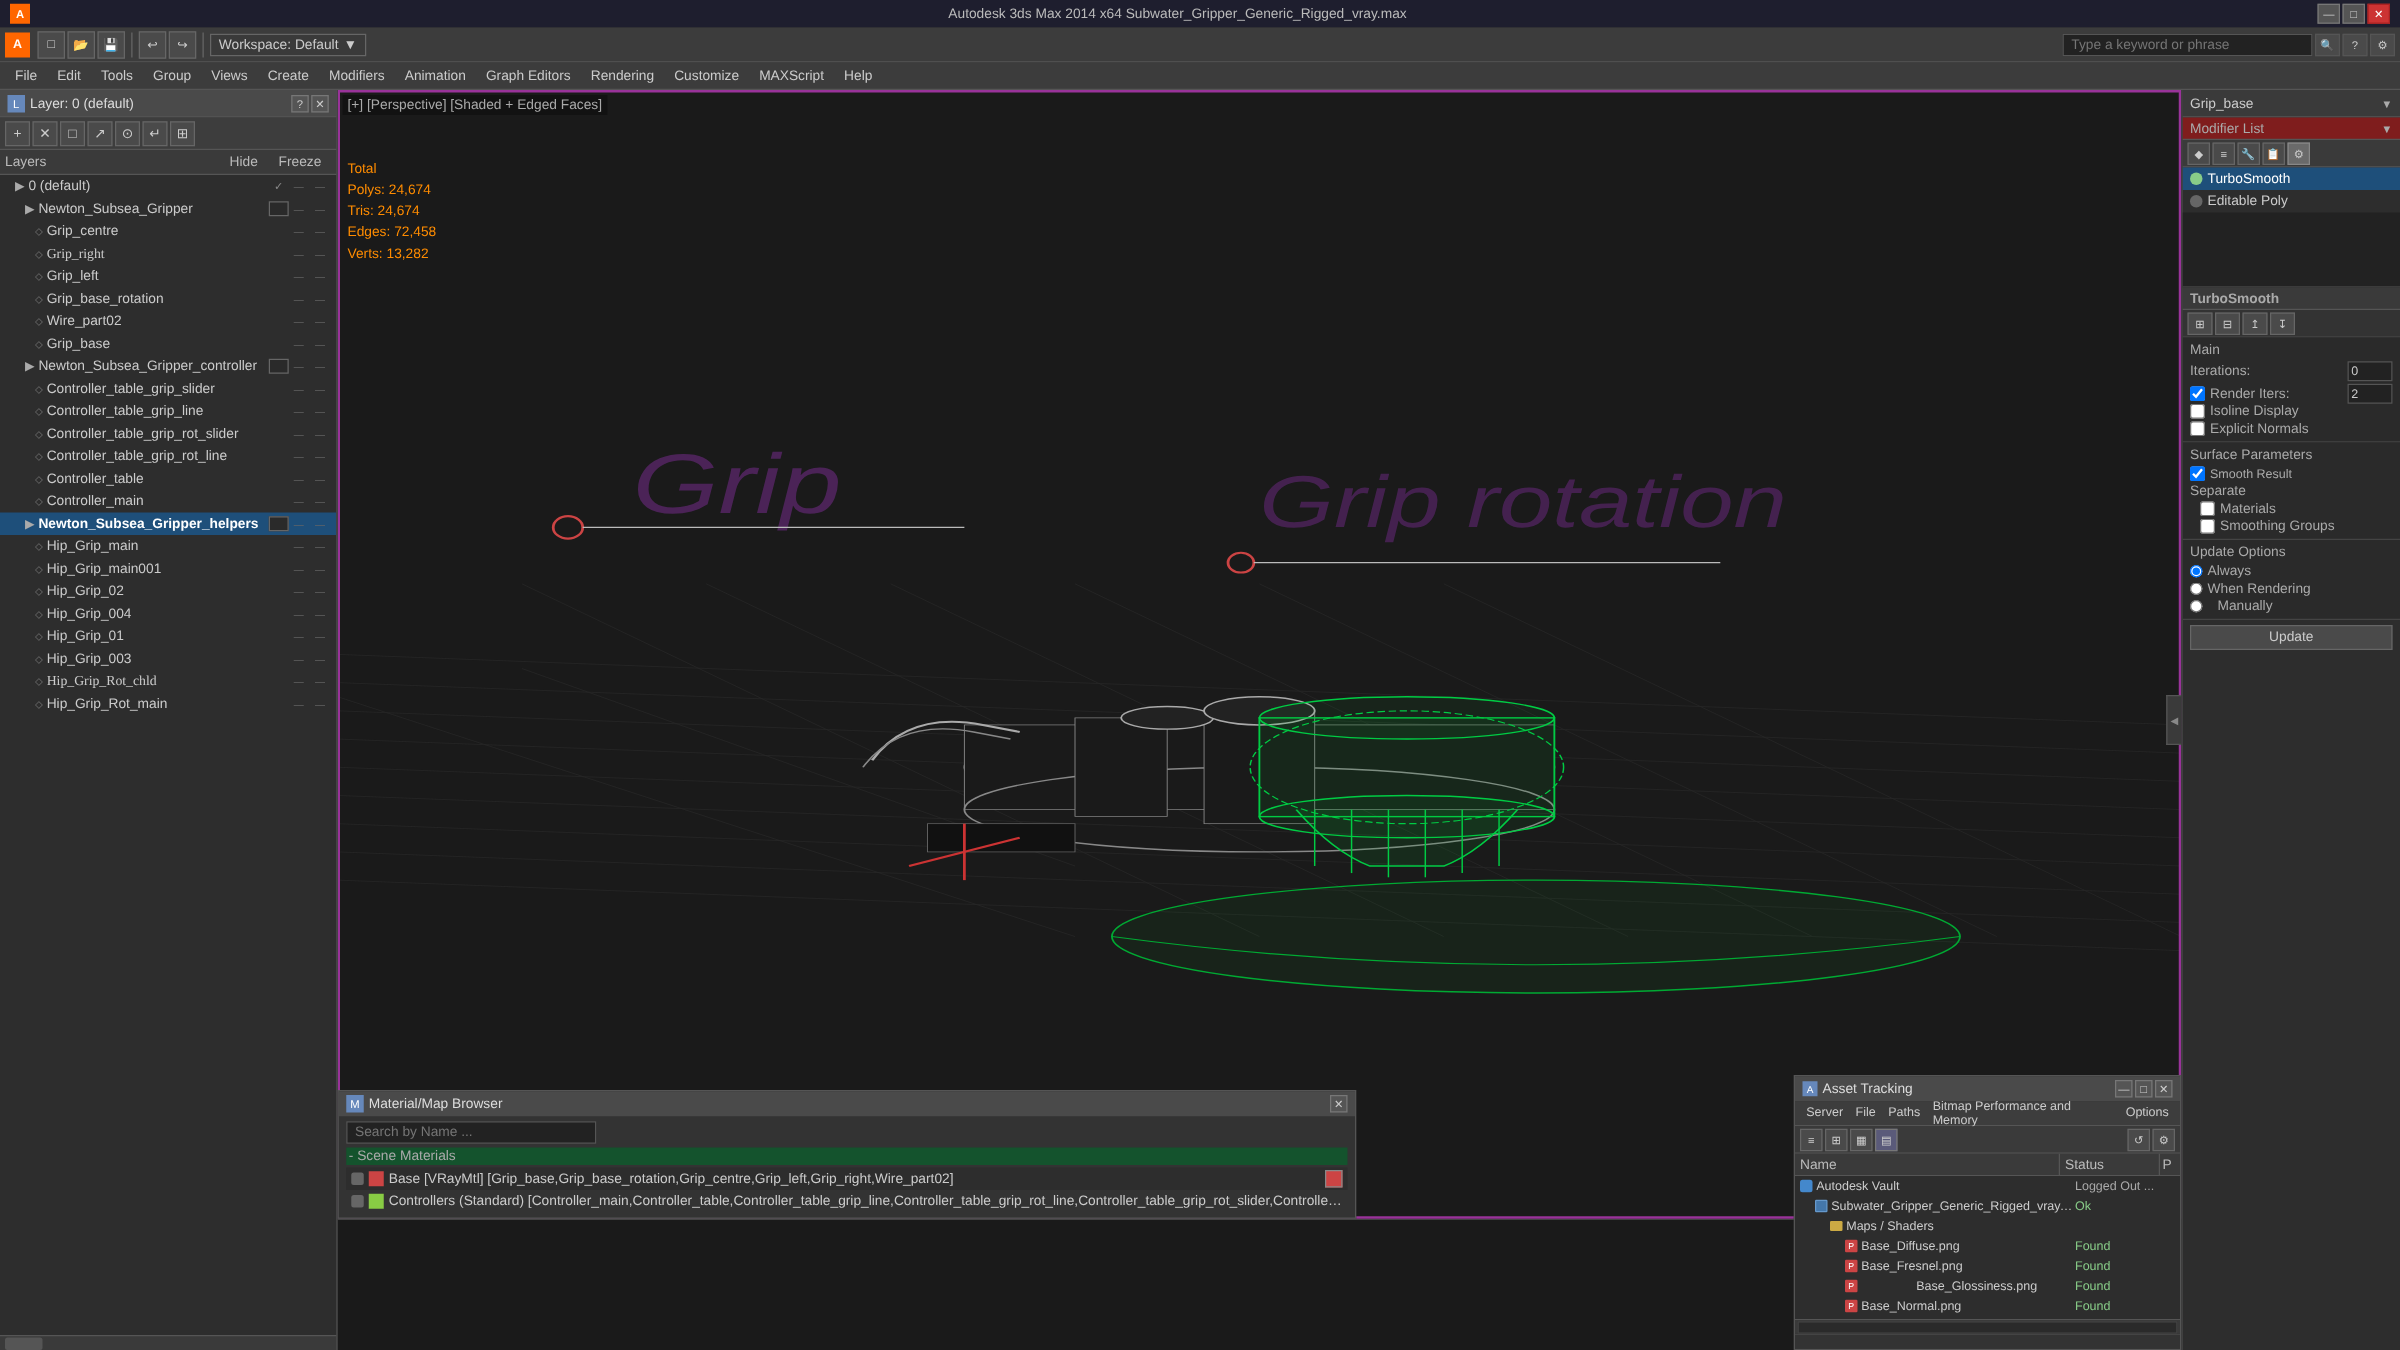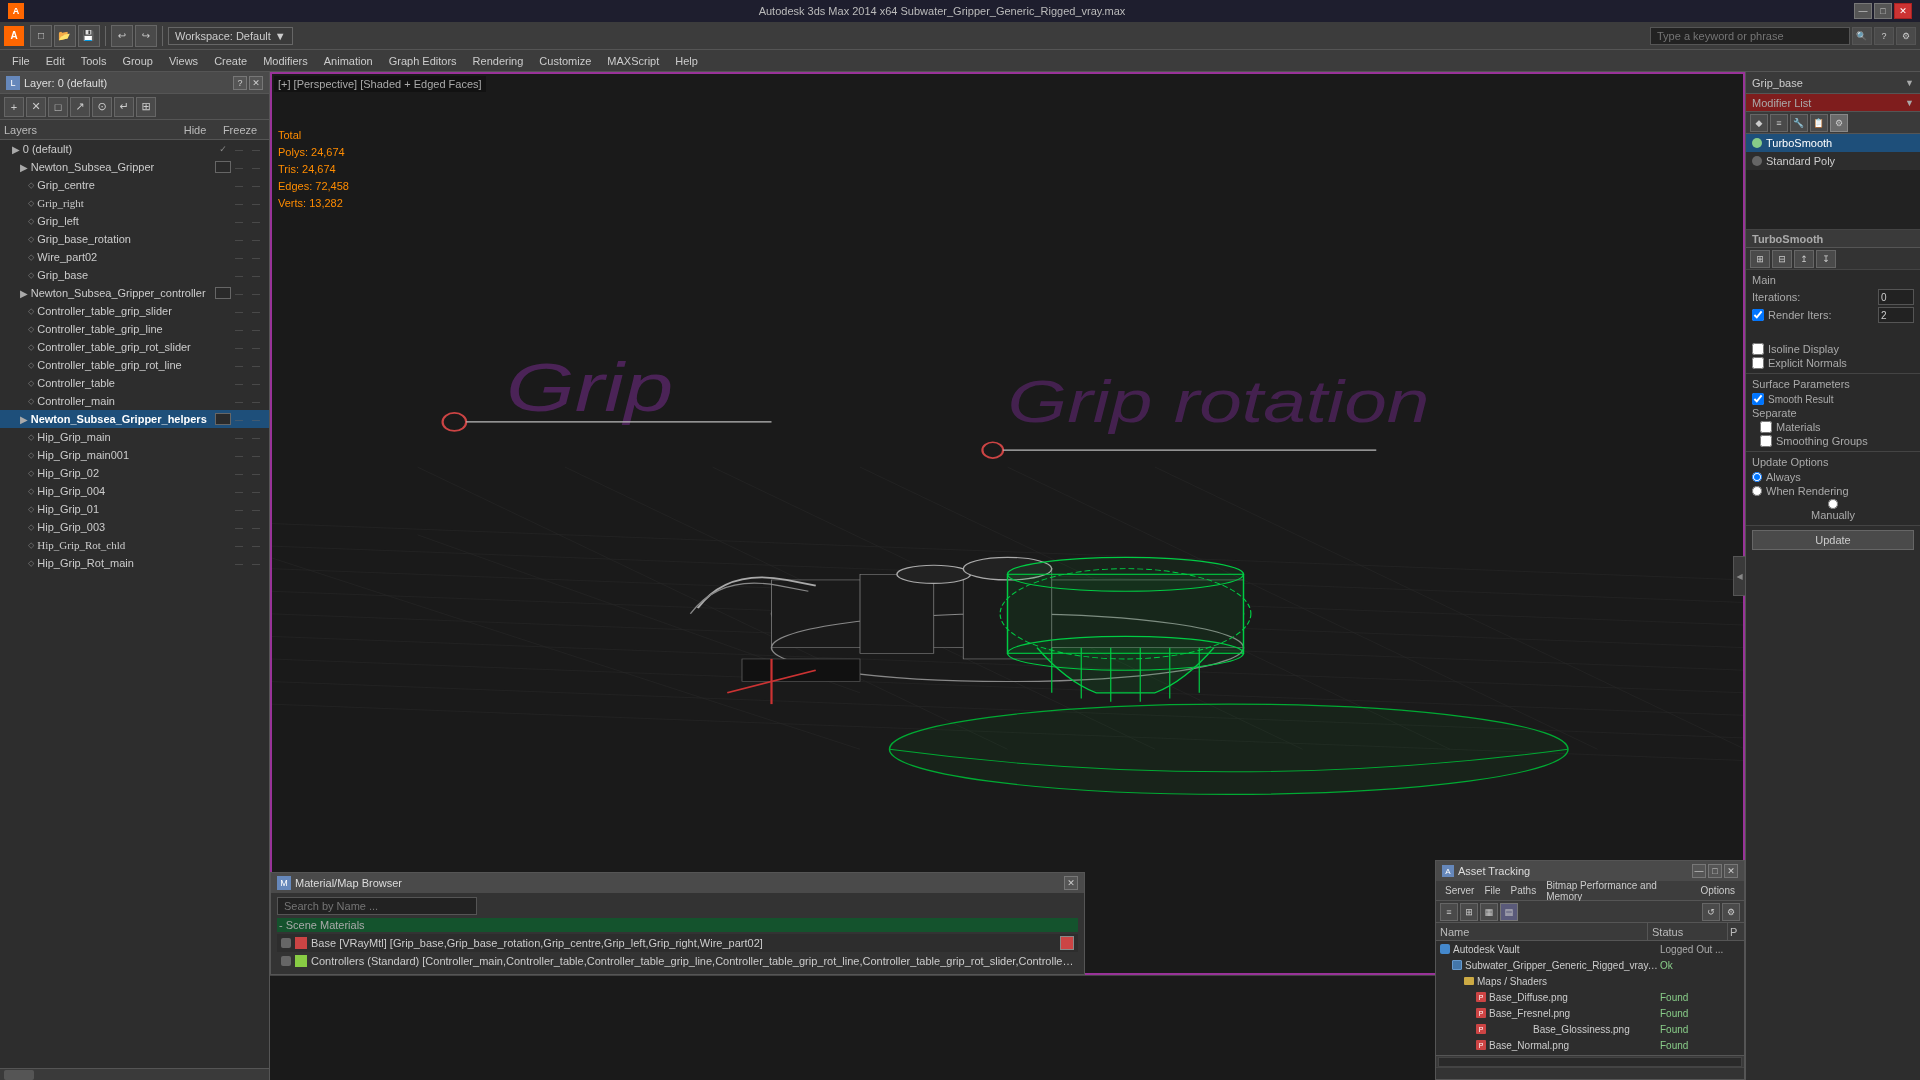--- a/index.html
+++ b/index.html
@@ -424,21 +424,21 @@
       <div style="width:18px;height:18px;background:#4a4a4a;border:1px solid #666;display:flex;align-items:center;justify-content:center;font-size:9px;cursor:pointer;color:#ccc;">📋</div>
       <div style="width:18px;height:18px;background:#6a6a6a;border:1px solid #888;display:flex;align-items:center;justify-content:center;font-size:9px;cursor:pointer;color:#ccc;">⚙</div>
     </div>
 
     <div style="height:18px;display:flex;align-items:center;padding:0 6px;cursor:pointer;background:#1e4f7a;">
       <div style="width:10px;height:10px;border-radius:50%;background:#88cc88;margin-right:4px;flex-shrink:0;"></div>
       <span style="font-size:11px;color:#fff;">TurboSmooth</span>
     </div>
     <div style="height:18px;display:flex;align-items:center;padding:0 6px;cursor:pointer;">
       <div style="width:10px;height:10px;border-radius:50%;background:#666;margin-right:4px;flex-shrink:0;"></div>
-      <span style="font-size:11px;color:#ccc;">Standard Poly</span>
+      <span style="font-size:11px;color:#ccc;">Editable Poly</span>
     </div>
 
     <div style="height:60px;background:#222;border-bottom:1px solid #444;"></div>
 
     <div style="height:18px;background:#3a3a3a;border-bottom:1px solid #555;padding:0 6px;display:flex;align-items:center;">
       <span style="font-size:11px;color:#aaa;font-weight:bold;">TurboSmooth</span>
     </div>
 
     <div style="height:22px;background:#333;display:flex;align-items:center;padding:0 4px;gap:2px;border-bottom:1px solid #444;">
       <div style="width:20px;height:18px;background:#4a4a4a;border:1px solid #666;display:flex;align-items:center;justify-content:center;font-size:9px;cursor:pointer;color:#ccc;">⊞</div>
@@ -448,21 +448,21 @@
     </div>
 
     <div style="padding:4px 6px;border-bottom:1px solid #444;background:#2a2a2a;">
       <div style="font-size:11px;color:#aaa;margin-bottom:3px;">Main</div>
 
       <div style="display:flex;align-items:center;gap:4px;margin-bottom:2px;">
         <span style="font-size:11px;color:#aaa;flex:1;">Iterations:</span>
         <input type="text" style="background: rgb(34, 34, 34); border: 1px solid rgb(85, 85, 85); color: rgb(204, 204, 204); width: 36px; height: 16px; font-size: 10px; padding: 1px 2px;" value="0">
       </div>
 
-      <div style="display:flex;align-items:center;gap:4px;margin-bottom:20px;">
+      <div style="display:flex;align-items:center;gap:4px;margin-bottom:0;">
         <input type="checkbox" checked="" style="width: 12px; height: 12px;">
         <span style="font-size:11px;color:#aaa;flex:1;">Render Iters:</span>
         <input type="text" style="background: rgb(34, 34, 34); border: 1px solid rgb(85, 85, 85); color: rgb(204, 204, 204); width: 36px; height: 16px; font-size: 10px; padding: 1px 2px;" value="2">
       </div>
 
       <div style="display:flex;align-items:center;gap:4px;margin-bottom:2px;">
         <input type="checkbox" style="width: 12px; height: 12px;">
         <span style="font-size:11px;color:#aaa;">Isoline Display</span>
       </div>
 
@@ -499,21 +499,21 @@
       <div style="display:flex;align-items:center;gap:4px;margin-bottom:2px;">
         <input type="radio" name="update" checked="" style="width: 10px; height: 10px;">
         <span style="font-size:11px;color:#aaa;">Always</span>
       </div>
 
       <div style="display:flex;align-items:center;gap:4px;margin-bottom:2px;">
         <input type="radio" name="update" style="width: 10px; height: 10px;">
         <span style="font-size:11px;color:#aaa;">When Rendering</span>
       </div>
 
-      <div style="display:flex;align-items:center;gap:0;flex-direction:column;">
+      <div style="display:flex;align-items:center;gap:12px;">
         <input type="radio" name="update" style="width: 10px; height: 10px;">
         <span style="font-size:11px;color:#aaa;">Manually</span>
       </div>
     </div>
 
     <div style="background:#4a4a4a;border:1px solid #666;color:#ccc;padding:3px 12px;cursor:pointer;font-size:11px;text-align:center;margin:4px 6px;display:block;">
       <span>Update</span>
     </div>
 
   </div>

